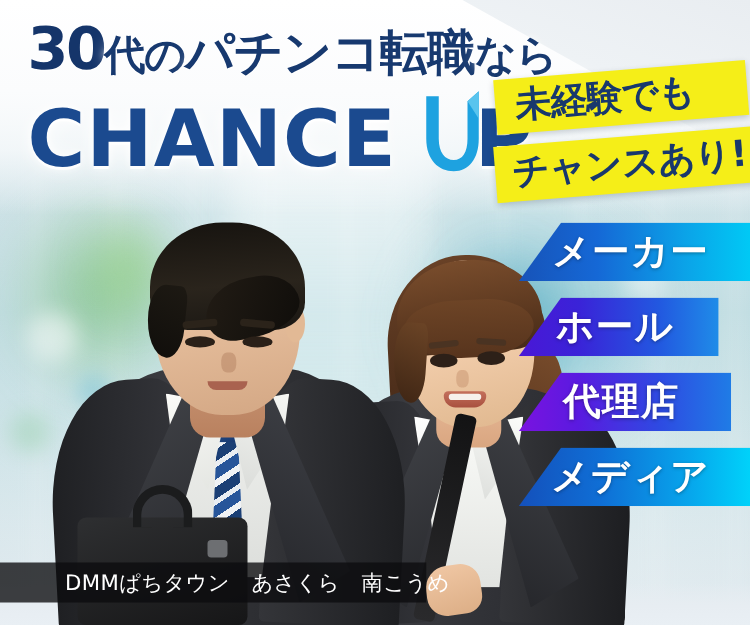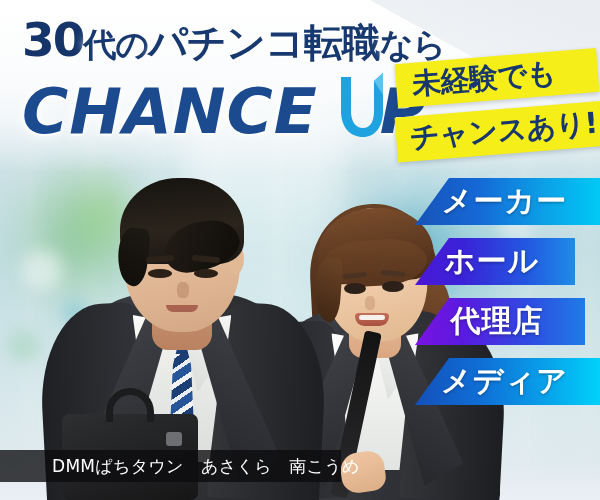--- a/index.html
+++ b/index.html
@@ -338,21 +338,21 @@
     font-size:47px;
     letter-spacing:-2px;
     color:#15356a;
   }
   .headline-jp .sm{font-size:33px;}
 
   .logo{
     margin-top:4px;
     display:flex;align-items:baseline;
     font-family:"DejaVu Sans","Liberation Sans",sans-serif;
-    font-weight:700;font-style:italic;
+    font-weight:700;
     font-size:63px;line-height:1;
     letter-spacing:1px;
     color:#1b4a8f;
     text-shadow:0 0 8px rgba(255,255,255,.95),0 0 16px rgba(255,255,255,.85),0 2px 0 rgba(255,255,255,.9);
   }
   .logo .gap{display:inline-block;width:18px;}
   .logo .u-wrap{position:relative;display:inline-block;width:44px;height:66px;}
   .logo .u-wrap svg{position:absolute;left:-3px;top:4px;}
 
   

